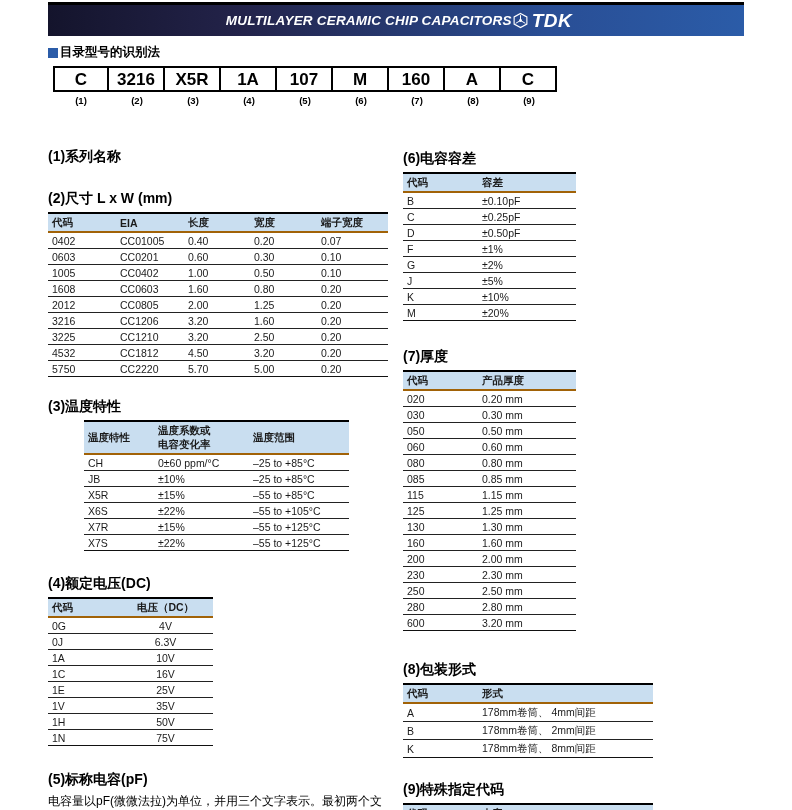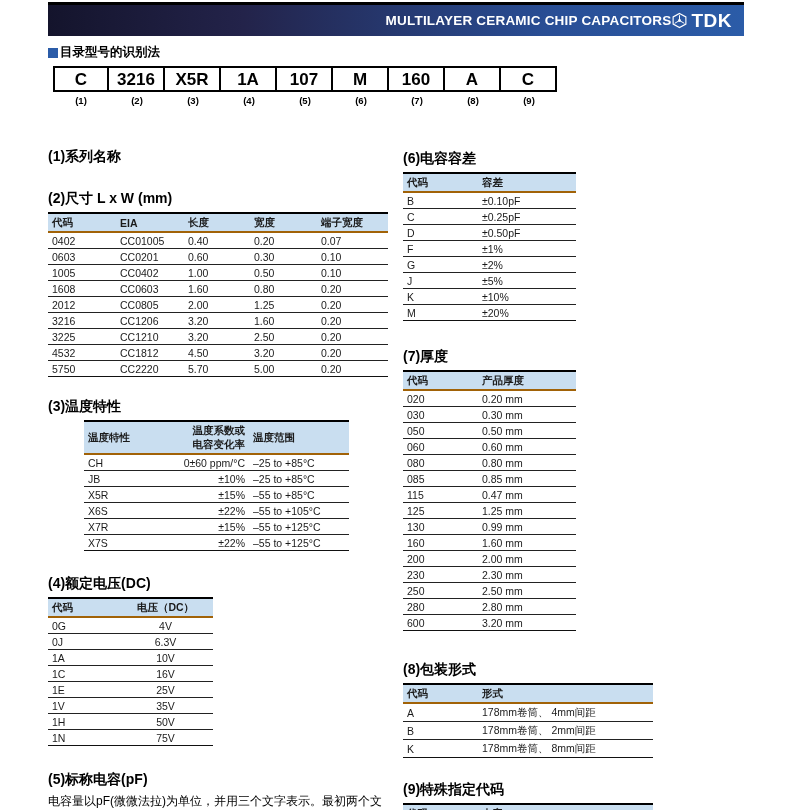--- a/index.html
+++ b/index.html
@@ -10,21 +10,21 @@
     position: relative;
     overflow: hidden;
   }
   .page { position: relative; width: 792px; height: 810px; }
 
   
   .banner {
     position: absolute; left: 48px; top: 2px; width: 696px; height: 34px;
     background: linear-gradient(90deg, #14142c 0%, #23234a 28%, #294e95 72%, #2b5ca8 100%);
     border-top: 3px solid #000;
-    display: flex; align-items: center; justify-content: flex-end;
+    display: flex; align-items: center; justify-content: center; font-style: italic;
   }
   .banner-title {
     color: #fff; font-weight: bold; font-size: 13.5px; letter-spacing: 0.2px;
     padding-left: 18px; white-space: nowrap;
   }
   .brand { display: flex; align-items: center; gap: 3px; padding-right: 12px; }
   .brand-mark { width: 17px; height: 17px; display: block; }
   .brand-name { color: #fff; font-weight: bold; font-size: 19px; letter-spacing: 0.5px; }
 
   
@@ -65,21 +65,21 @@
 
   .t-size { width: 340px; }
   .t-size th:nth-child(1), .t-size td:nth-child(1) { width: 68px; }
   .t-size th:nth-child(2), .t-size td:nth-child(2) { width: 68px; }
   .t-size th:nth-child(3), .t-size td:nth-child(3) { width: 66px; }
   .t-size th:nth-child(4), .t-size td:nth-child(4) { width: 67px; }
   .t-size th:nth-child(5), .t-size td:nth-child(5) { width: 71px; }
 
   .t-temp { width: 265px; margin-left: 36px; }
   .t-temp th:nth-child(1), .t-temp td:nth-child(1) { width: 70px; }
-  .t-temp th:nth-child(2), .t-temp td:nth-child(2) { width: 95px; text-align: right; }
+  .t-temp th:nth-child(2), .t-temp td:nth-child(2) { width: 95px; }
   .t-temp th:nth-child(3), .t-temp td:nth-child(3) { width: 100px; }
 
   .t-volt { width: 165px; }
   .t-volt th:nth-child(1), .t-volt td:nth-child(1) { width: 70px; }
   .t-volt th:nth-child(2), .t-volt td:nth-child(2) { width: 95px; text-align: center; }
 
   .t-narrow { width: 173px; }
   .t-narrow th:nth-child(1), .t-narrow td:nth-child(1) { width: 75px; }
   .t-narrow th:nth-child(2), .t-narrow td:nth-child(2) { width: 98px; }
 
@@ -408,29 +408,29 @@
           <tr>
             <td>080</td>
             <td>0.80 mm</td>
           </tr>
           <tr>
             <td>085</td>
             <td>0.85 mm</td>
           </tr>
           <tr>
             <td>115</td>
-            <td>0.47 mm</td>
+            <td>1.15 mm</td>
           </tr>
           <tr>
             <td>125</td>
             <td>1.25 mm</td>
           </tr>
           <tr>
             <td>130</td>
-            <td>0.99 mm</td>
+            <td>1.30 mm</td>
           </tr>
           <tr>
             <td>160</td>
             <td>1.60 mm</td>
           </tr>
           <tr>
             <td>200</td>
             <td>2.00 mm</td>
           </tr>
           <tr>

